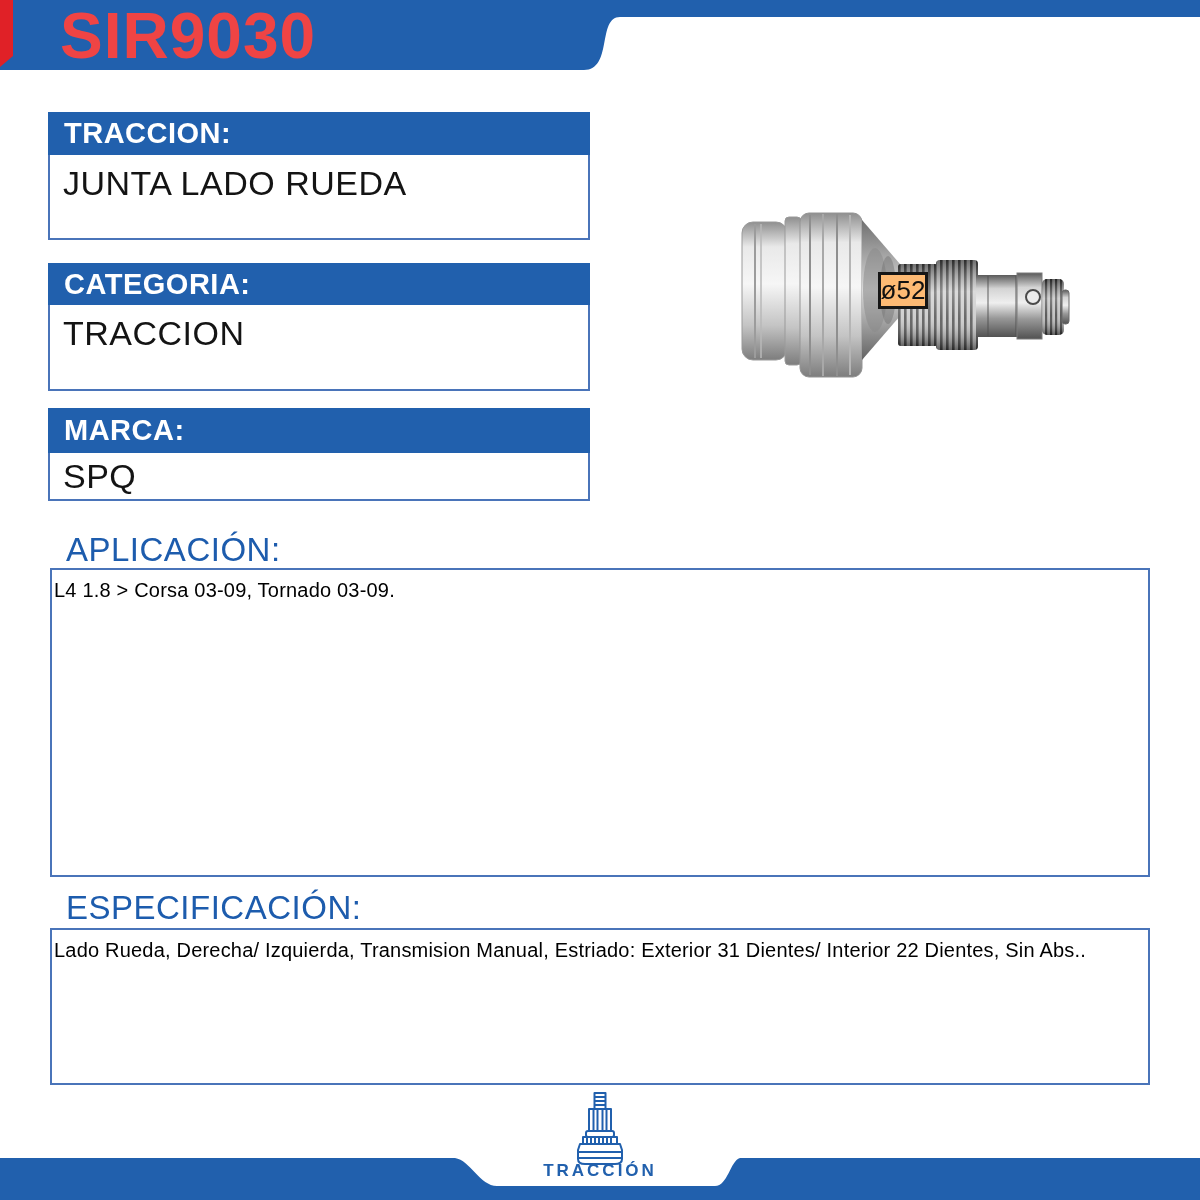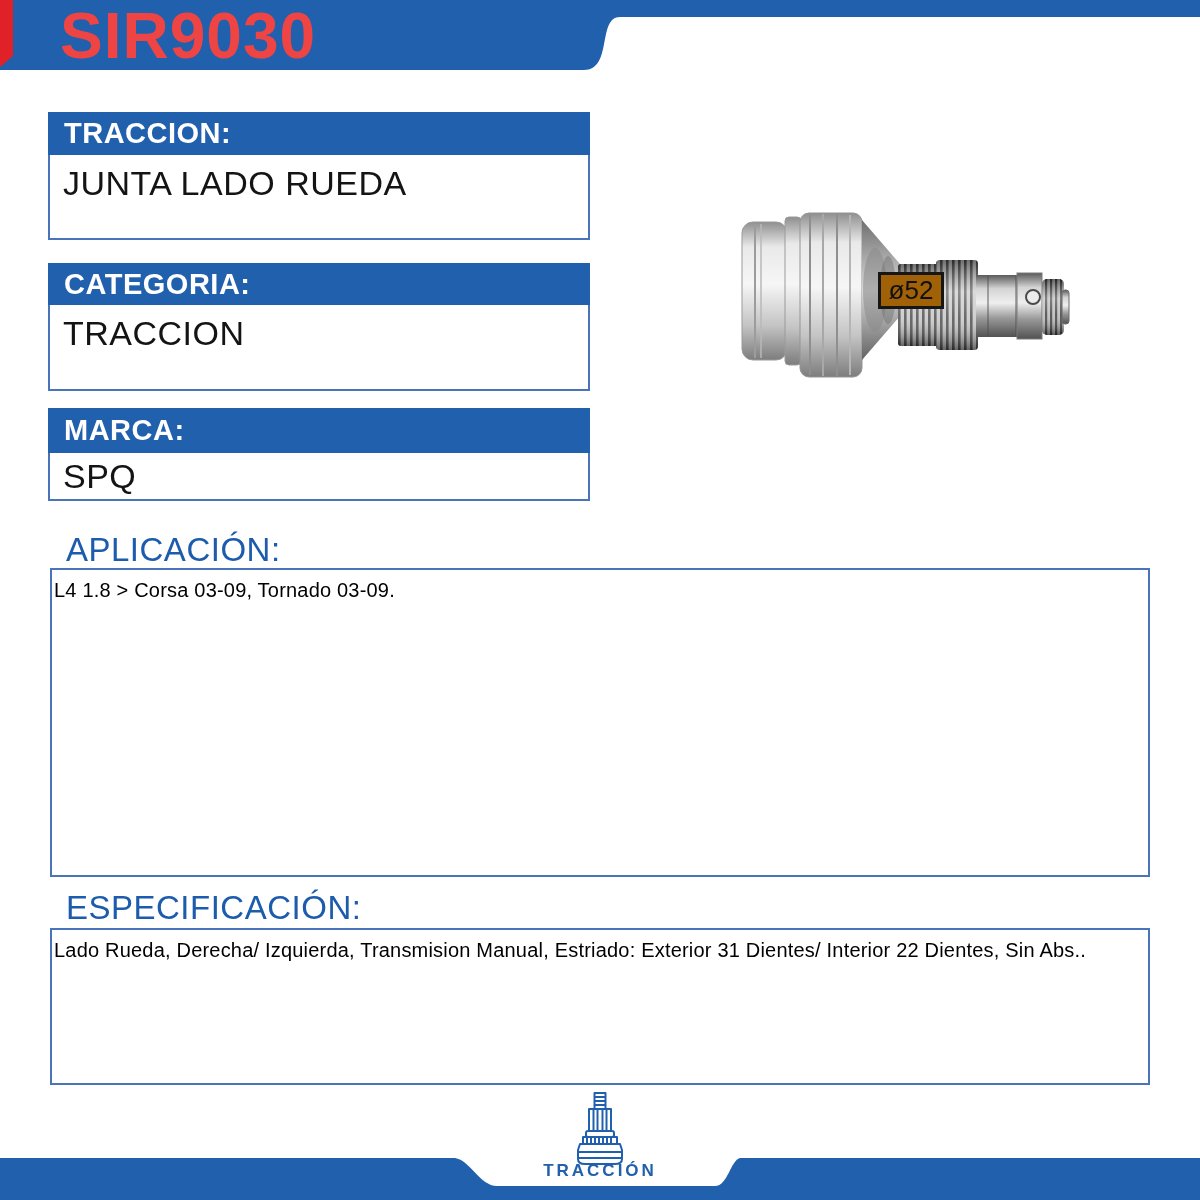--- a/index.html
+++ b/index.html
@@ -47,22 +47,22 @@
   }
   .b-aplicacion{top:568px;height:309px;}
   .b-especificacion{top:928px;height:157px;}
   .section-box p{
     font-size:20px;color:#000;padding:7px 2px;letter-spacing:0.2px;line-height:1.3;
   }
   
   .photo{position:absolute;left:730px;top:200px;width:345px;height:180px;}
   .photo svg{display:block;width:345px;height:180px;}
   .dim-label{
-    position:absolute;left:148px;top:72px;width:66px;height:37px;
-    background:#a16207;border:3px solid #161616;color:#111;
+    position:absolute;left:148px;top:72px;width:50px;height:37px;
+    background:#fdba74;border:3px solid #161616;color:#111;
     font-size:26px;display:flex;align-items:center;justify-content:center;
   }
   
   .footer-svg{position:absolute;left:0;top:1158px;width:1200px;height:42px;display:block;}
   .cv-icon{position:absolute;left:570px;top:1090px;width:60px;height:75px;}
   .footer-label{
     position:absolute;left:450px;top:1161px;width:300px;text-align:center;
     color:var(--blue);font-size:17px;font-weight:bold;letter-spacing:3px;
   }
 </style>

